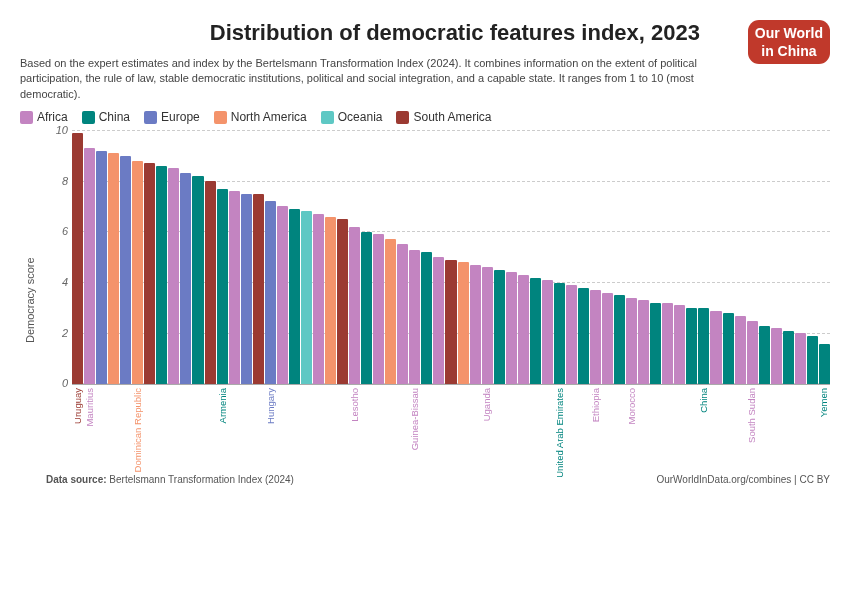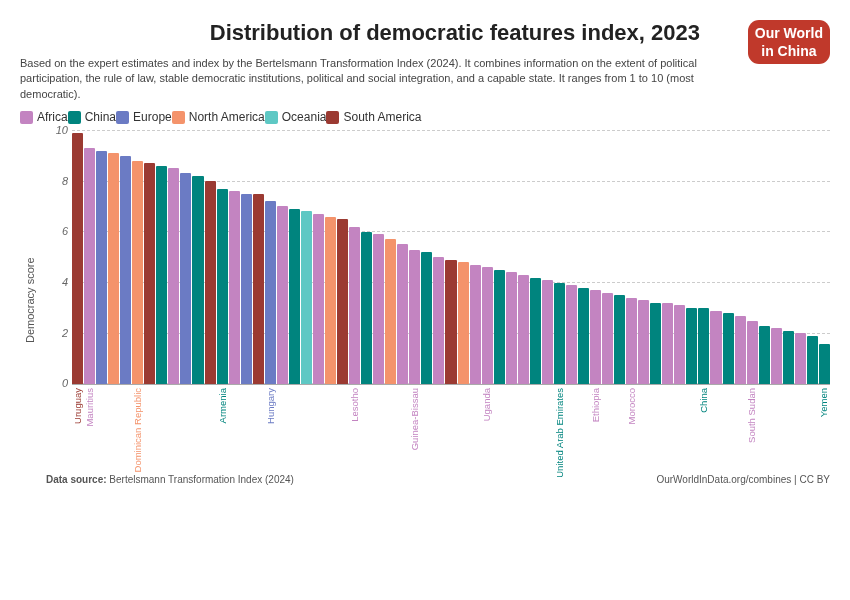--- a/index.html
+++ b/index.html
@@ -37,20 +37,21 @@
       font-weight: bold;
       padding: 4px 7px;
       border-radius: 11px;
       text-align: center;
       line-height: 1.3;
       flex-shrink: 0;
       margin-left: 10px;
     }
     .legend {
       display: flex;
+      gap: 14px;
       flex-wrap: wrap;
       margin-bottom: 6px;
       font-size: 12px;
       color: #333;
       align-items: center;
     }
     .legend-item {
       display: flex;
       align-items: center;
       gap: 4px;

